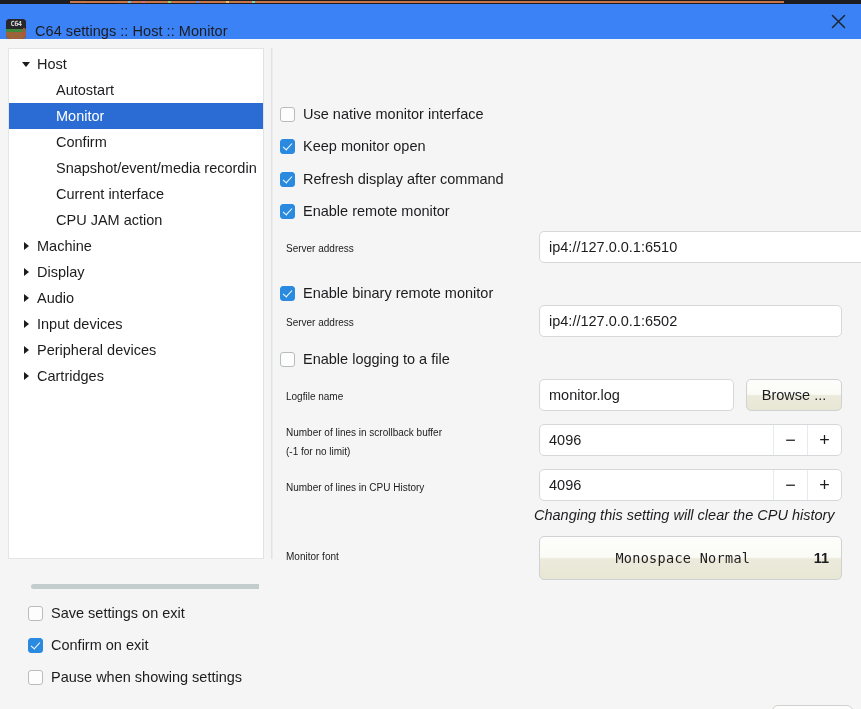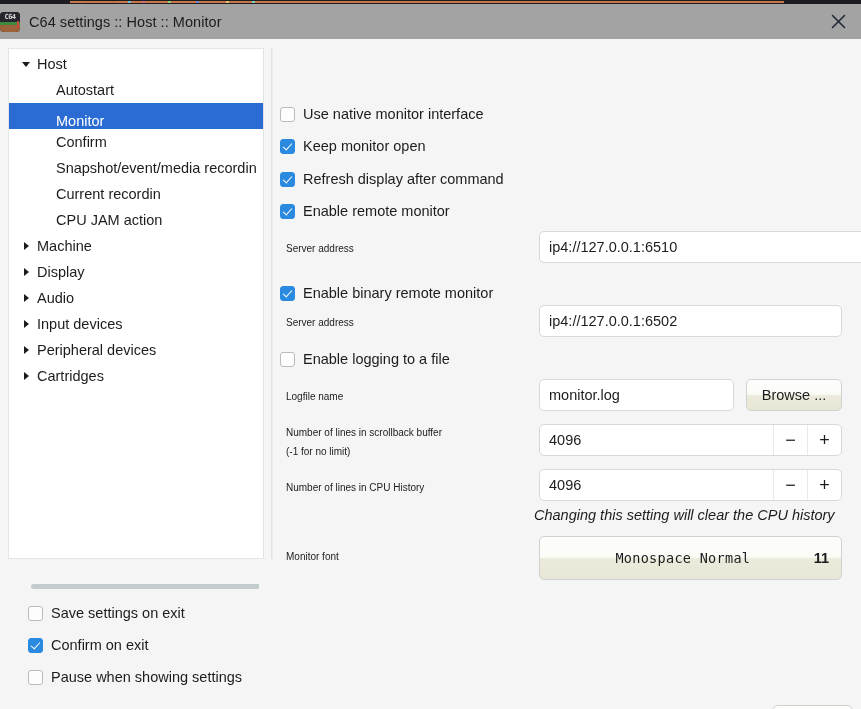--- a/index.html
+++ b/index.html
@@ -31,22 +31,23 @@
     position: absolute; left: 0; top: 4px;
     width: 861px; height: 705px;
     background: #f5f5f5;
     display: flex; flex-direction: column;
   }
 
   
   #titlebar {
     position: relative;
     height: 35px; flex: 0 0 35px;
-    background: #a3a3a3;
-    display: flex; align-items: center;
+    background: #3b82f6;
+    display: flex; align-items: flex-end;
+    padding-left: 6px;
   }
   #app-icon {
     width: 20px; height: 20px; flex: 0 0 20px;
     border-radius: 4px; overflow: hidden;
     position: relative;
     background: #26262c;
     margin-right: 9px;
   }
   #app-icon .ic-top {
     position: absolute; left: 0; top: 0; width: 100%; height: 10px;
@@ -102,21 +103,21 @@
   }
   #tree { padding-top: 2px; position: relative; }
   .tree-row {
     height: 26px;
     display: flex; align-items: center;
     white-space: nowrap;
     font-size: 14.5px;
     color: #1c1c1e;
     cursor: default;
   }
-  .tree-row.selected { background: #2b6cd4; color: #ffffff; align-items: flex-end; }
+  .tree-row.selected { background: #2b6cd4; color: #ffffff; }
   .tree-row .twisty {
     width: 22px; flex: 0 0 22px;
     display: flex; align-items: center; justify-content: center;
     margin-left: 6px;
   }
   .tree-row .twisty svg { display: block; }
   .tree-row.child .twisty { visibility: hidden; }
   .tree-row.child .lbl { padding-left: 19px; }
   .tree-row .lbl { overflow: hidden; }
 
@@ -321,21 +322,21 @@
           <div class="tree-row child">
             <span class="twisty"></span>
             <span class="lbl">Confirm</span>
           </div>
           <div class="tree-row child">
             <span class="twisty"></span>
             <span class="lbl">Snapshot/event/media recordin</span>
           </div>
           <div class="tree-row child">
             <span class="twisty"></span>
-            <span class="lbl">Current recordin</span>
+            <span class="lbl">Current interface</span>
           </div>
           <div class="tree-row child">
             <span class="twisty"></span>
             <span class="lbl">CPU JAM action</span>
           </div>
           <div class="tree-row">
             <span class="twisty">
               <svg width="10" height="10" viewBox="0 0 10 10">
                 <path d="M3 1 L8 5 L3 9 Z" fill="#1c1c1e"></path>
               </svg>

